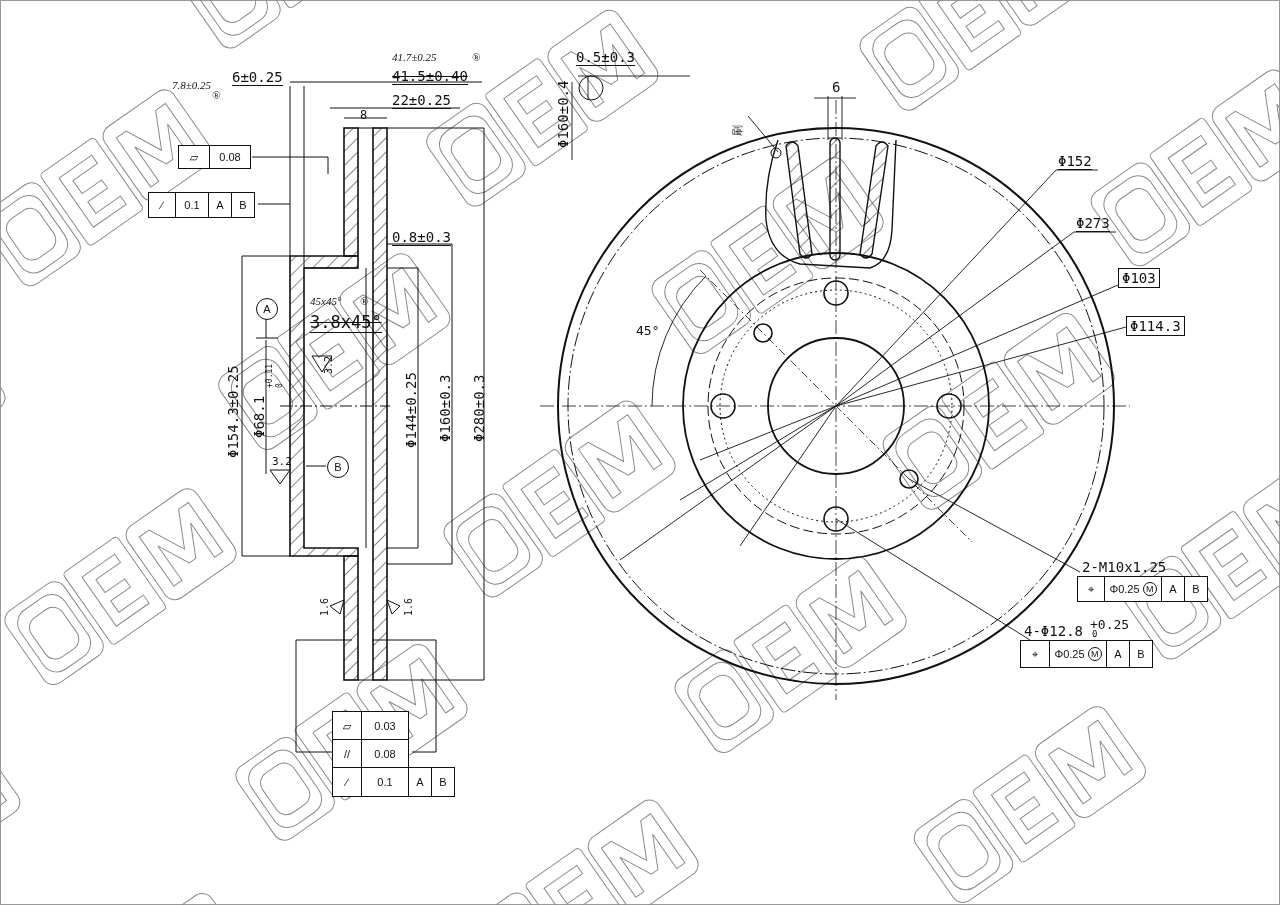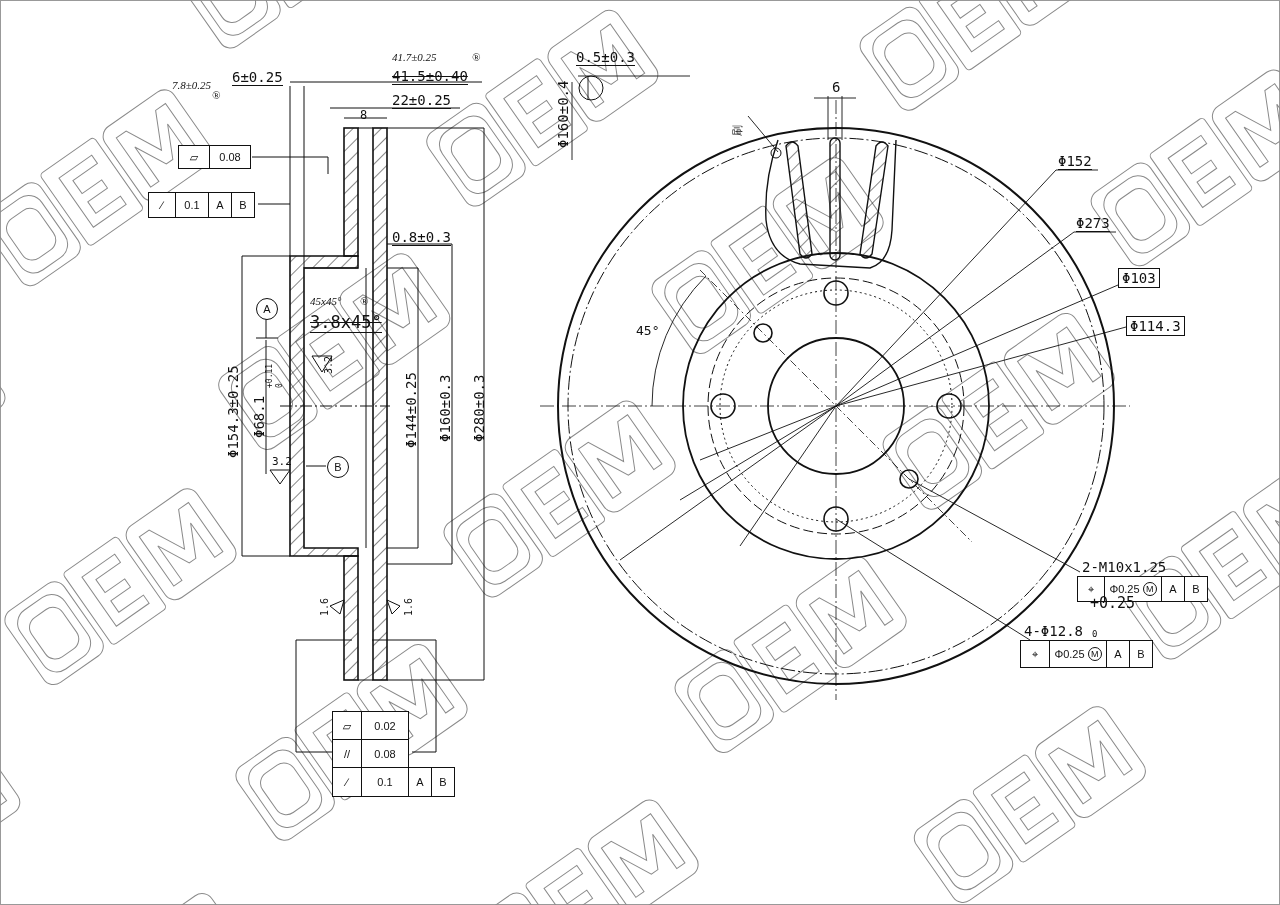--- a/index.html
+++ b/index.html
@@ -216,21 +216,21 @@
   </div>
   <div class="fcf" style="left:148px;top:192px;height:24px">
     <span style="width:26px">∕</span>
     <span style="width:32px">0.1</span>
     <span style="width:22px">A</span>
     <span style="width:22px">B</span>
   </div>
 
   <div class="fcf" style="left:332px;top:711px;height:28px;flex-direction:row">
     <span style="width:28px">▱</span>
-    <span style="width:46px">0.02</span>
+    <span style="width:46px">0.03</span>
   </div>
   <div class="fcf" style="left:332px;top:739px;height:28px">
     <span style="width:28px">//</span>
     <span style="width:46px">0.08</span>
   </div>
   <div class="fcf" style="left:332px;top:767px;height:28px">
     <span style="width:28px">∕</span>
     <span style="width:46px">0.1</span>
     <span style="width:22px">A</span>
     <span style="width:22px">B</span>
@@ -248,21 +248,21 @@
 
   <span class="lbl" style="left:1082px;top:560px">2-M10x1.25</span>
   <div class="fcf" style="left:1077px;top:576px;height:24px">
     <span style="width:26px">⌖</span>
     <span style="width:56px"><span>Φ0.25</span>&nbsp;<span style="border:1px solid #111;border-radius:50%;width:12px;height:12px;font-size:9px;display:inline-flex;align-items:center;justify-content:center">M</span></span>
     <span style="width:22px">A</span>
     <span style="width:22px">B</span>
   </div>
 
   <span class="lbl" style="left:1024px;top:624px">4-Φ12.8</span>
-  <span class="lbl" style="left:1090px;top:596px;font-size:15px">+0.25</span>
+  <span class="lbl" style="left:1090px;top:618px;font-size:13px">+0.25</span>
   <span class="lbl" style="left:1092px;top:630px;font-size:9px">0</span>
   <div class="fcf" style="left:1020px;top:640px;height:26px">
     <span style="width:28px">⌖</span>
     <span style="width:56px"><span>Φ0.25</span>&nbsp;<span style="border:1px solid #111;border-radius:50%;width:12px;height:12px;font-size:9px;display:inline-flex;align-items:center;justify-content:center">M</span></span>
     <span style="width:22px">A</span>
     <span style="width:22px">B</span>
   </div>
 </div>
 
 </body></html>

